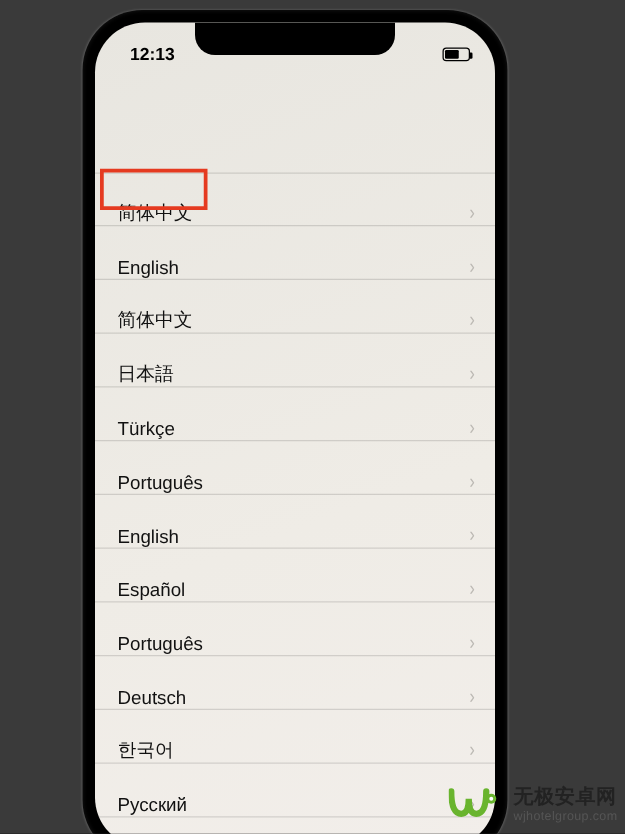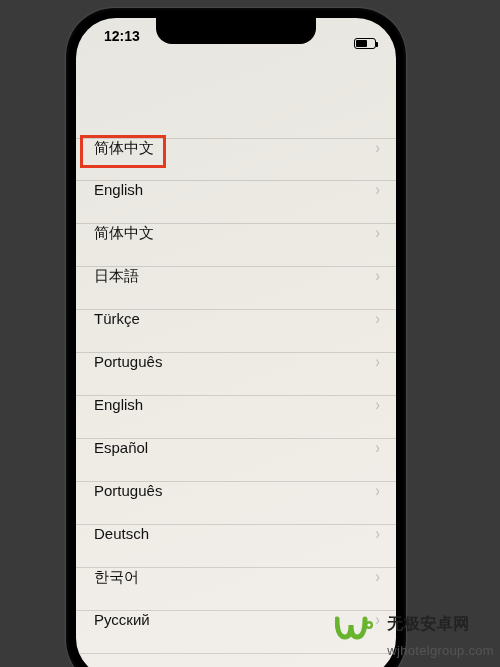--- a/index.html
+++ b/index.html
@@ -47,20 +47,21 @@
       z-index: 10;
     }
 
     
     .status-bar {
       position: absolute;
       top: 0; left: 0; right: 0;
       height: 40px;
       display: flex;
       justify-content: space-between;
+      align-items: center;
       padding: 10px 20px 0 28px;
       font-size: 14px;
       font-weight: 600;
       color: #000;
     }
     .status-right { display: flex; align-items: center; gap: 4px; }
     .battery {
       width: 22px; height: 11px;
       border: 1px solid #000;
       border-radius: 3px;
@@ -81,21 +82,21 @@
     }
 
     
     .list {
       position: absolute;
       top: 120px; left: 0; right: 0; bottom: 0;
       background: transparent;
     }
     .row {
       display: flex;
-      align-items: flex-start;
+      align-items: flex-end;
       justify-content: space-between;
       height: 43px;
       padding: 0 16px 0 18px;
       border-bottom: 1px solid rgba(0,0,0,.13);
       font-size: 15px;
       color: #111;
       cursor: pointer;
     }
     .row:first-child { border-top: 1px solid rgba(0,0,0,.13); }
     .chevron {
@@ -112,32 +113,32 @@
       pointer-events: none;
       z-index: 20;
     }
 
     
     .watermark {
       position: absolute;
       bottom: 8px;
       right: 6px;
       display: flex;
-      align-items: flex-start;
+      align-items: flex-end;
       gap: 12px;
       z-index: 30;
     }
     .wm-logo {
       width: 40px; height: 30px;
       position: relative;
     }
     .wm-logo svg { width: 100%; height: 100%; }
     .wm-text { display: flex; flex-direction: column; line-height: 1.15; }
     .wm-title { font-size: 16px; font-weight: 700; color: #222; letter-spacing: .5px; }
-    .wm-url { font-size: 13px; color: #555; letter-spacing: .3px; margin-top: 11px; }
+    .wm-url { font-size: 10px; color: #555; letter-spacing: .3px; }
   </style>
 </head>
 <body>
 
 <div class="phone">
   <div class="screen">
     <div class="notch"></div>
 
     <div class="status-bar">
       <span>12:13</span>

